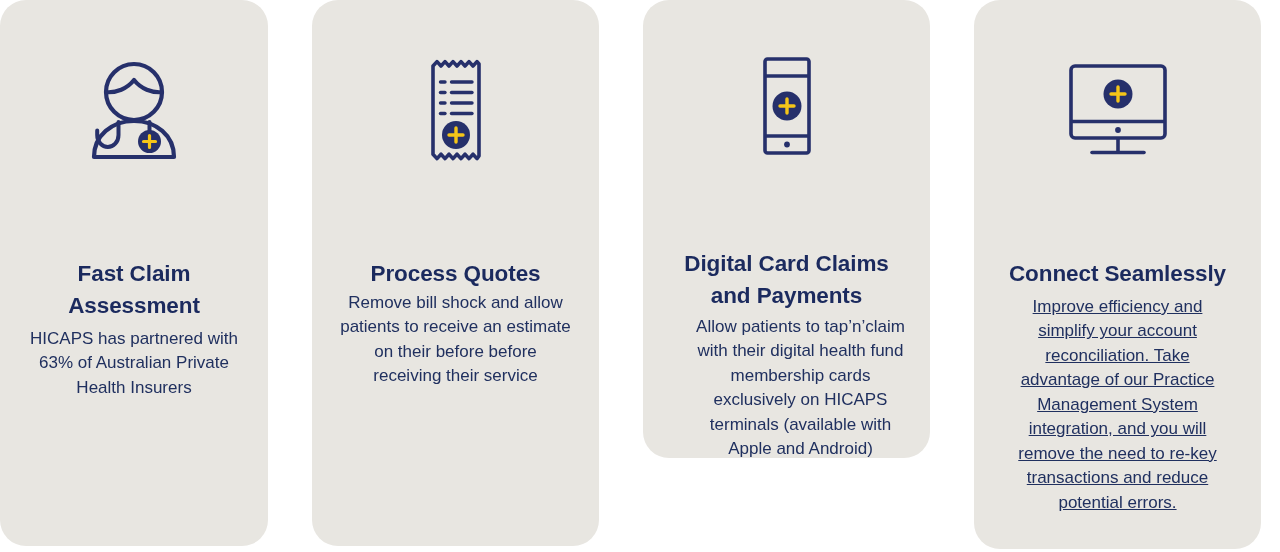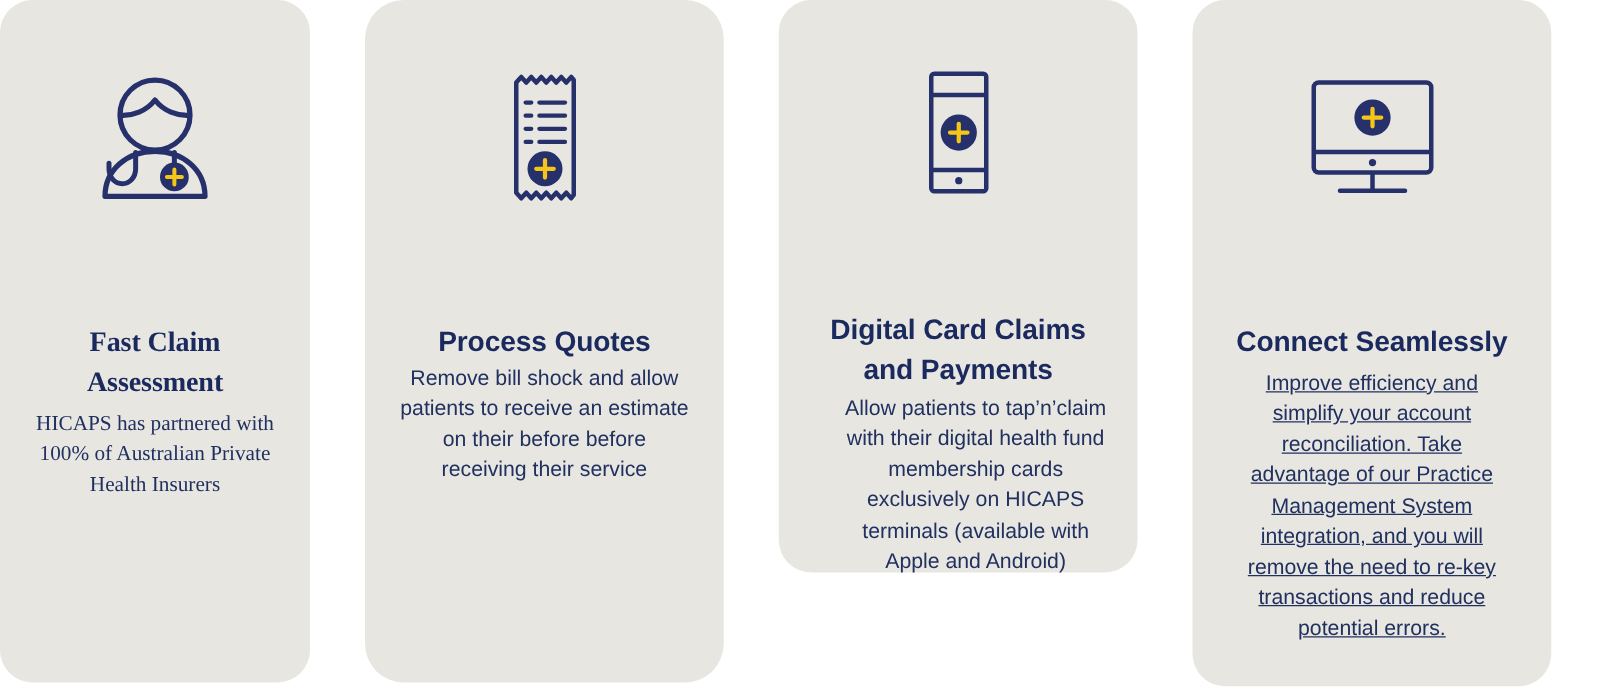--- a/index.html
+++ b/index.html
@@ -28,22 +28,22 @@
   .card {
     background: #E8E6E1;
     border-radius: 26px;
     box-sizing: border-box;
     display: flex;
     flex-direction: column;
     align-items: center;
     padding: 56px 18px 30px 18px;
   }
 
-  .card-1 { width: 248px; height: 546px; font-family: Liberation Serif, serif; }
-  .card-2 { width: 287px; height: 546px; border-radius: 31px; }
+  .card-1 { width: 268px; height: 546px; }
+  .card-2 { width: 287px; height: 546px; }
   .card-3 { width: 287px; height: 458px; }
   .card-4 { width: 287px; height: 549px; }
 
   .icon-wrap {
     height: 110px;
     display: flex;
     align-items: center;
     justify-content: center;
     margin-bottom: 0;
   }
@@ -91,21 +91,21 @@
         <path d="M14 98 C14 76.5 31.9 62 54 62 C76.1 62 94 76.5 94 98 Z" stroke="#26306B" stroke-width="4.2" fill="none" stroke-linejoin="round"></path>
         <path d="M38.5 63 L38.5 76 C38.5 83.2 33.4 88 27.8 88 C22.2 88 17.2 83.2 17.2 76 L17.2 71.5" stroke="#26306B" stroke-width="4" fill="none" stroke-linecap="round" stroke-linejoin="round"></path>
         <path d="M69.5 63 L69.5 72" stroke="#26306B" stroke-width="4" fill="none" stroke-linecap="round"></path>
         <circle cx="69.5" cy="82.5" r="11.5" fill="#26306B"></circle>
         <path d="M69.5 76.5 L69.5 88.5 M63.5 82.5 L75.5 82.5" stroke="#F5C518" stroke-width="3.2" stroke-linecap="round"></path>
       </svg>
     </div>
     <div class="title-block">
       <h3 class="title">Fast Claim Assessment</h3>
     </div>
-    <p class="body-text">HICAPS has partnered with 100% of Australian Private Health Insurers</p>
+    <p class="body-text">HICAPS has partnered with 63% of Australian Private Health Insurers</p>
   </div>
 
   <div class="card card-2">
     <div class="icon-wrap">
       <svg width="66" height="104" viewBox="0 0 66 104" fill="none" aria-hidden="true">
         <path d="M10 7 L14 2.6 L18 7 L22 2.6 L26 7 L30 2.6 L34 7 L38 2.6 L42 7 L46 2.6 L50 7 L54 2.6 L56 5
                  L56 97 L54 99.6 L50 95.2 L46 99.6 L42 95.2 L38 99.6 L34 95.2 L30 99.6 L26 95.2 L22 99.6
                  L18 95.2 L14 99.6 L10 95.2 L10 7 Z" stroke="#26306B" stroke-width="3.6" fill="none" stroke-linejoin="round"></path>
         <g stroke="#26306B" stroke-width="3.4" stroke-linecap="round">
           <path d="M17.5 23 L22 23"></path>

